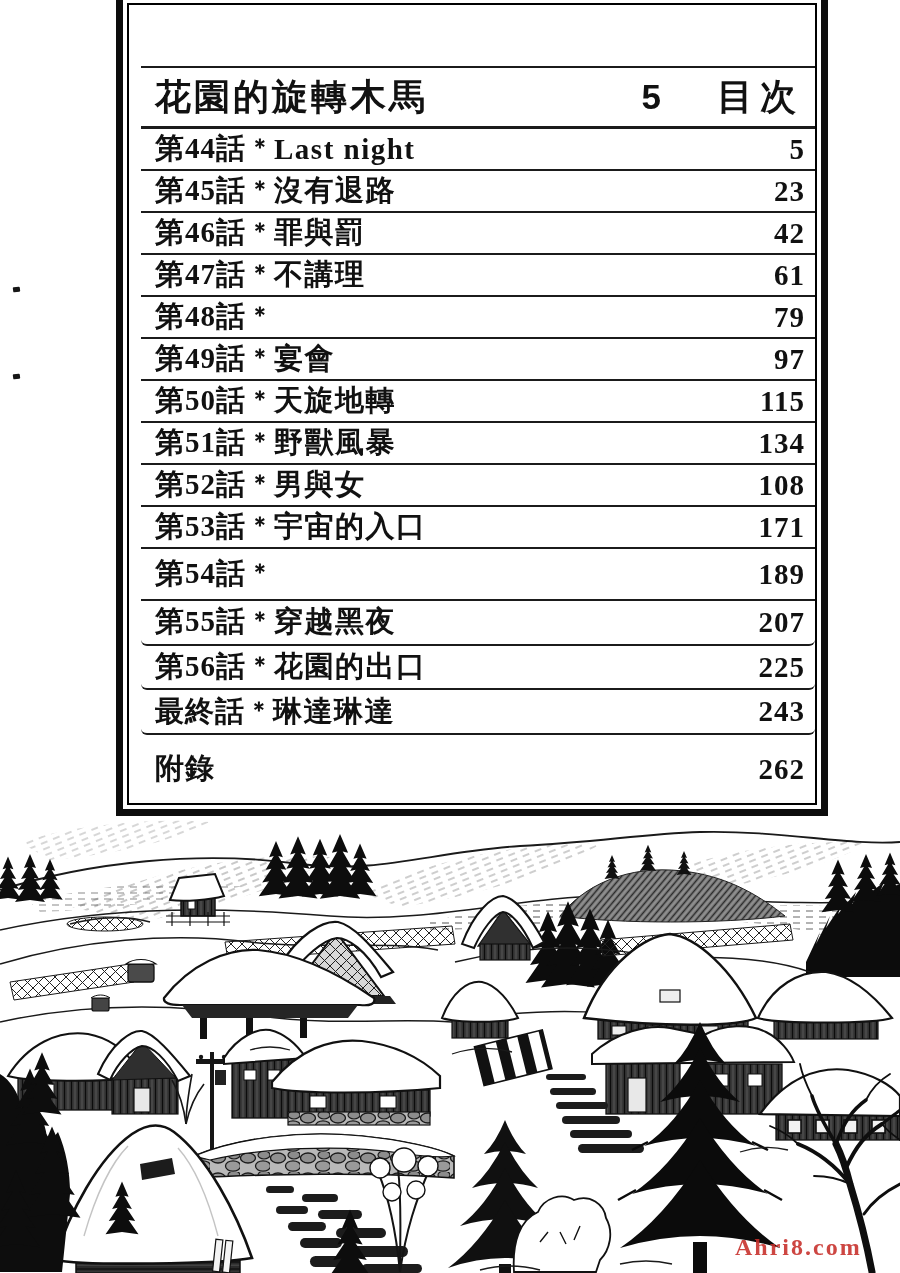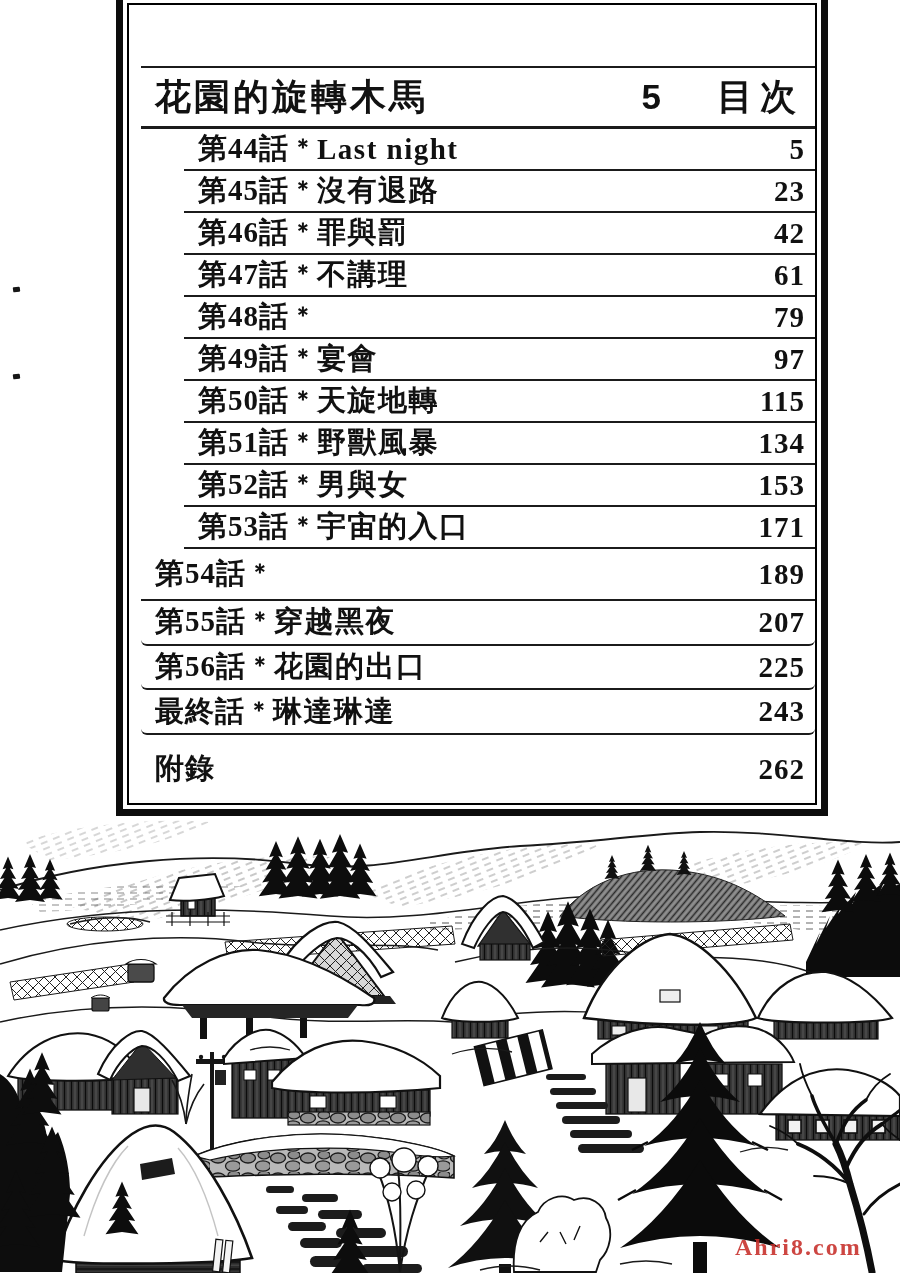--- a/index.html
+++ b/index.html
@@ -26,21 +26,21 @@
     display: flex; flex-direction: column; padding-left: 12px;
   }
   .row {
     display: flex; align-items: center;
     border-bottom: 2px solid #1b1b1b;
     padding: 0 10px 0 14px;
     overflow: hidden; white-space: nowrap;
   }
   .r-blank { height: 63px; }
   .r-head  { height: 61px; border-bottom-width: 3px; }
-  .r-std   { height: 42px; margin-left: 43px; }
+  .r-std   { height: 42px; }
   .r-tall  { height: 52px; }
   .r-late  { height: 44.7px; border-radius: 6px; }
   .r-last  { border-bottom: none; flex: 1; }
   .series {
     font-family: "Liberation Sans", "DejaVu Sans", sans-serif;
     font-weight: 900; font-size: 36px; letter-spacing: 3px;
   }
   .vol {
     margin-left: auto;
     font-family: "Liberation Sans", "DejaVu Sans", sans-serif;
@@ -125,21 +125,21 @@
     <div class="row r-std">
       <span class="chap">第51話</span>
       <span class="sep">＊</span>
       <span class="ttl">野獸風暴</span>
       <span class="pg">134</span>
     </div>
     <div class="row r-std">
       <span class="chap">第52話</span>
       <span class="sep">＊</span>
       <span class="ttl">男與女</span>
-      <span class="pg">153</span>
+      <span class="pg">108</span>
     </div>
     <div class="row r-std">
       <span class="chap">第53話</span>
       <span class="sep">＊</span>
       <span class="ttl">宇宙的入口</span>
       <span class="pg">171</span>
     </div>
     <div class="row r-tall">
       <span class="chap">第54話</span>
       <span class="sep">＊</span>

